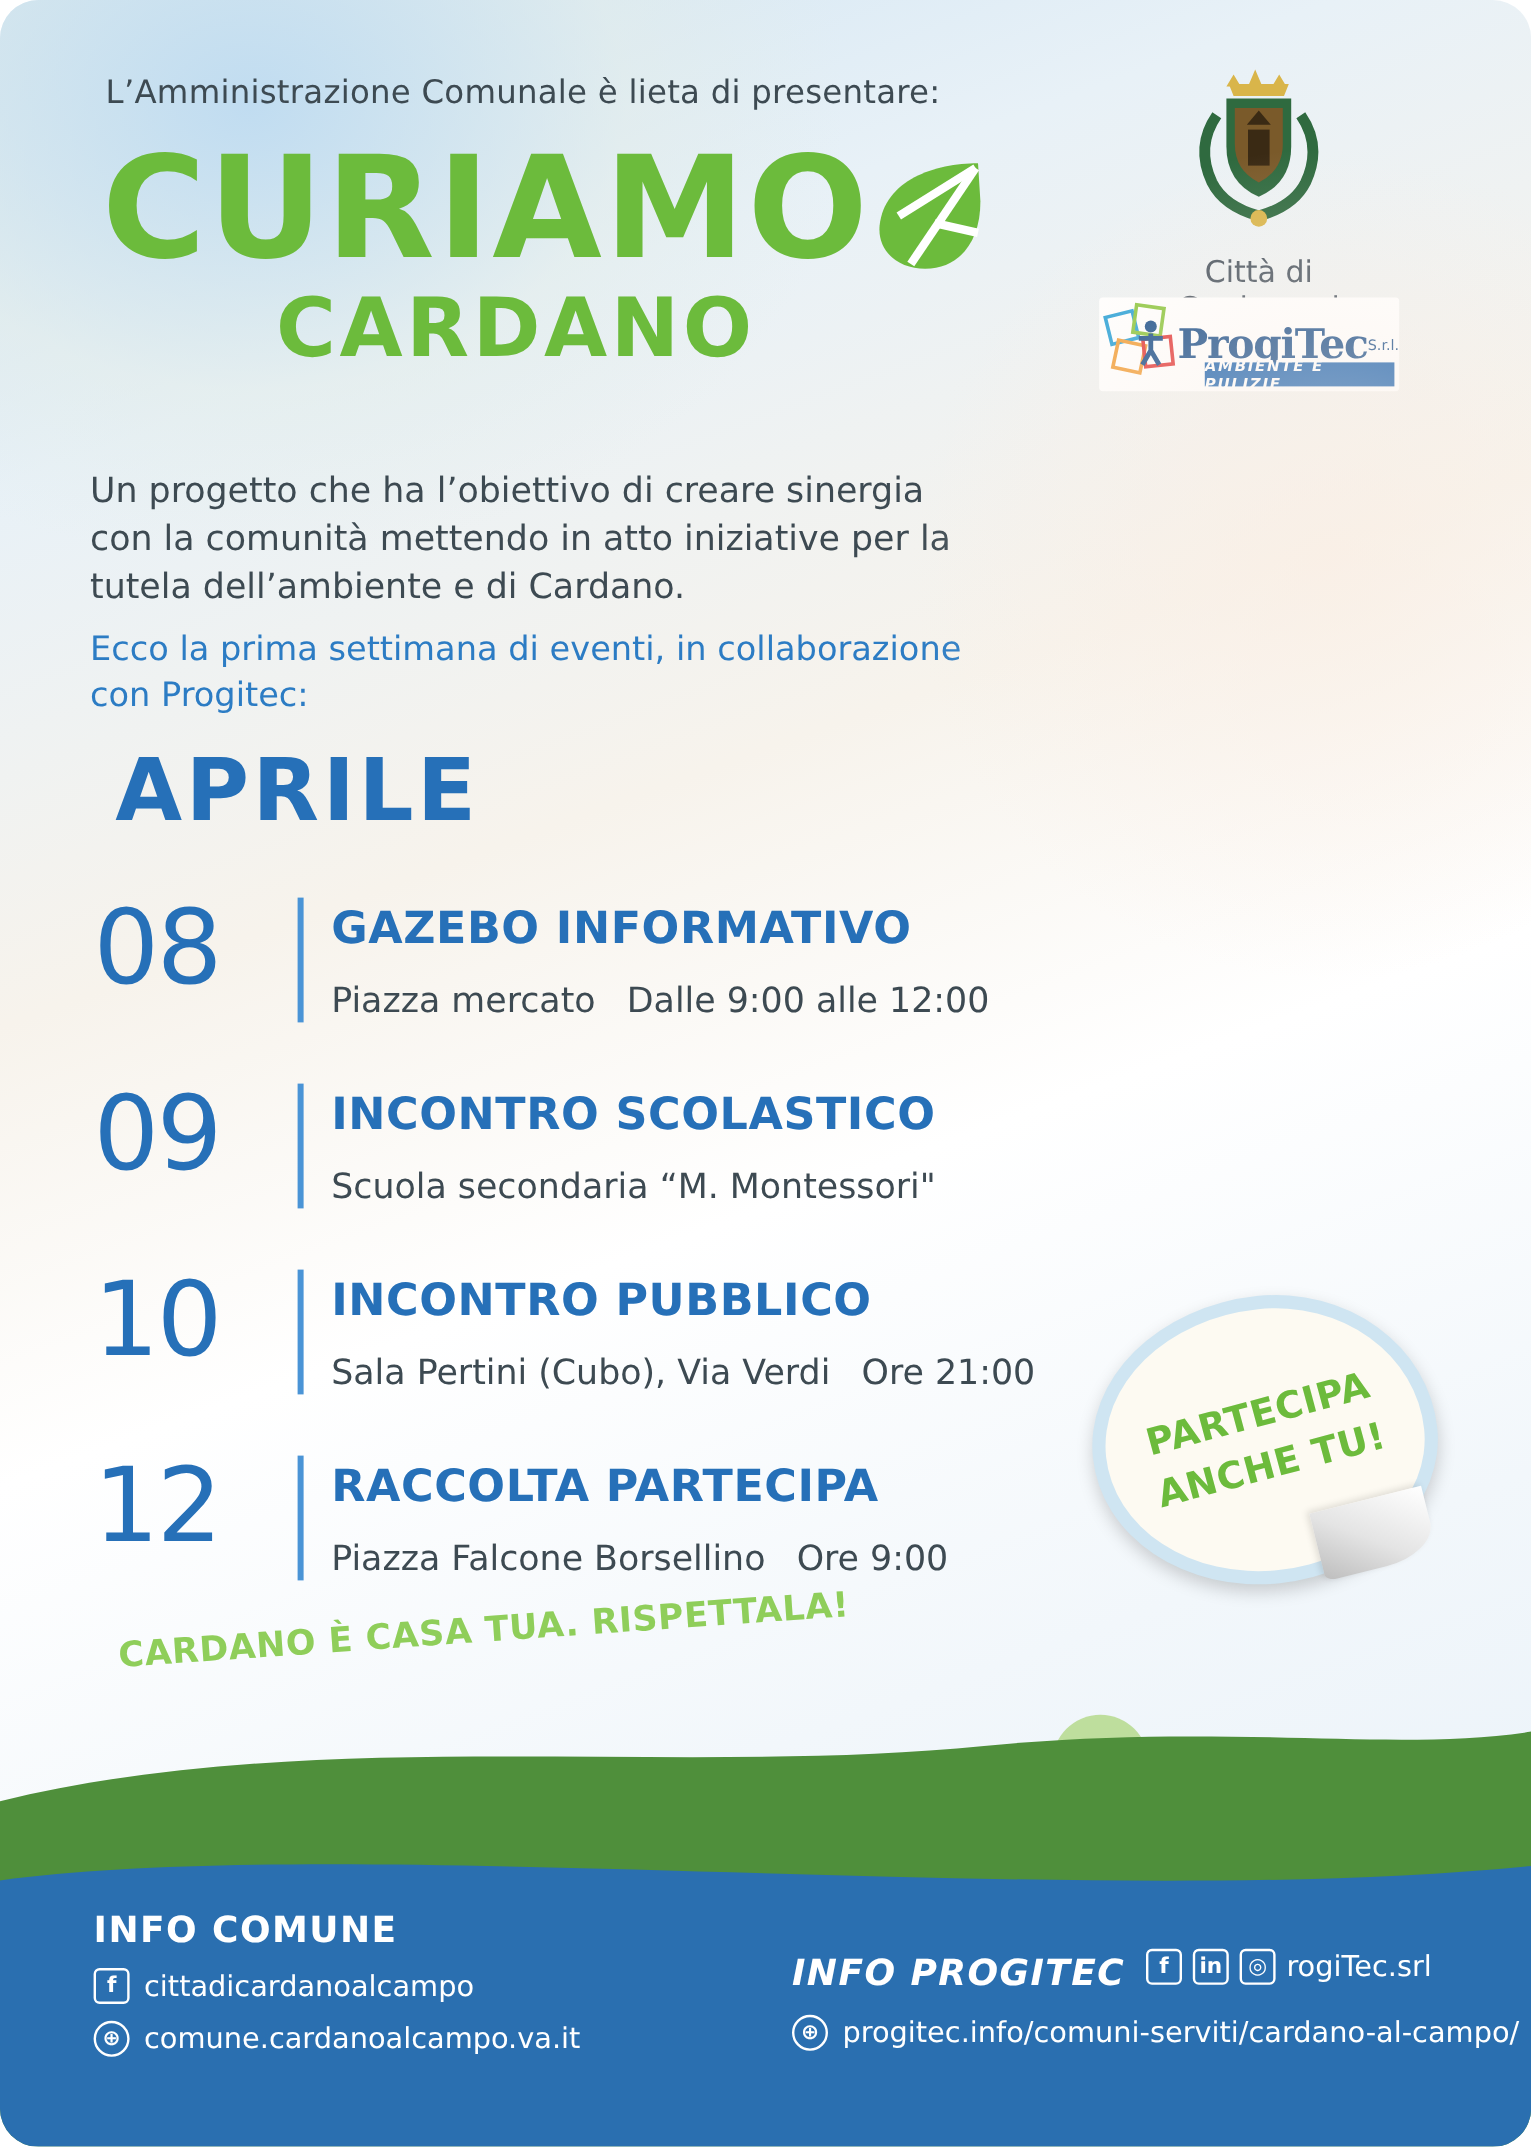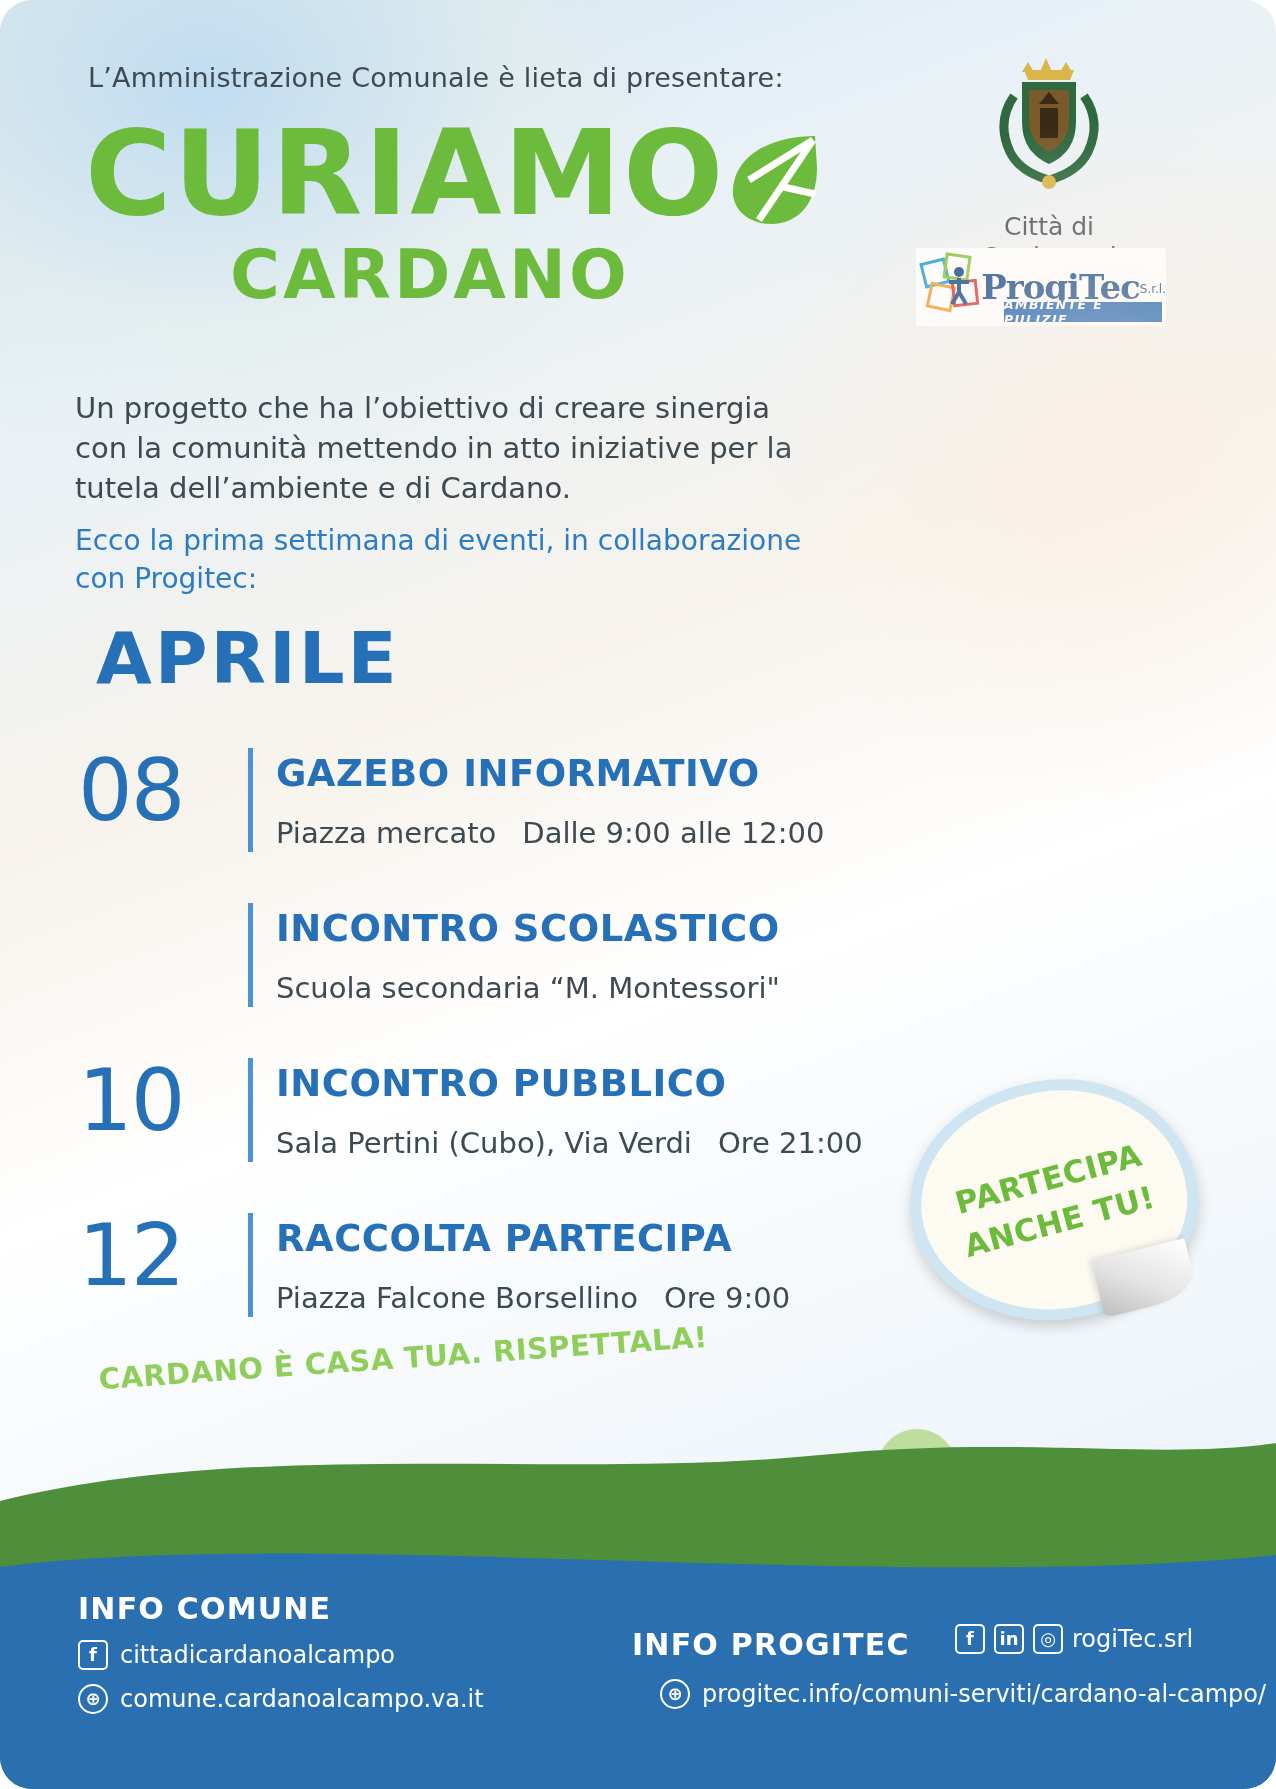--- a/index.html
+++ b/index.html
@@ -185,21 +185,21 @@
   .f-head { font-size: 30px; font-weight: bold; letter-spacing: 1.2px; }
   .f-row { display: flex; align-items: center; gap: 12px; margin-top: 14px; font-size: 24px; }
   .f-icon {
     width: 30px; height: 30px; flex: 0 0 30px;
     border: 2px solid #ffffff; border-radius: 5px;
     display: flex; align-items: center; justify-content: center;
     font-size: 18px; font-weight: bold; line-height: 1;
   }
   .f-icon.circle { border-radius: 50%; }
   .f-left { position: absolute; left: 78px; top: 52px; }
-  .f-mid { position: absolute; left: 632px; top: 88px; }
+  .f-mid { position: absolute; left: 660px; top: 88px; font-style: italic; }
   .f-right { position: absolute; left: 955px; top: 85px; display: flex; align-items: center; gap: 9px; font-size: 24px; }
   .f-bottom { position: absolute; left: 660px; top: 140px; display: flex; align-items: center; gap: 12px; font-size: 24px; }
 </style>
 </head>
 <body>
 
 <div id="poster">
 
   <div class="intro-line">L’Amministrazione Comunale è lieta di presentare:</div>
 
@@ -262,20 +262,21 @@
     <div class="event">
       <div class="day">08</div>
       <div class="rule"></div>
       <div class="etitle">GAZEBO INFORMATIVO</div>
       <div class="edetail">
         <span>Piazza mercato</span><span class="sep"></span><span>Dalle 9:00 alle 12:00</span>
       </div>
     </div>
 
     <div class="event">
+      <div class="day">09</div>
       <div class="rule"></div>
       <div class="etitle">INCONTRO SCOLASTICO</div>
       <div class="edetail">
         <span>Scuola secondaria “M. Montessori"</span><span class="sep"></span><span></span>
       </div>
     </div>
 
     <div class="event">
       <div class="day">10</div>
       <div class="rule"></div>

